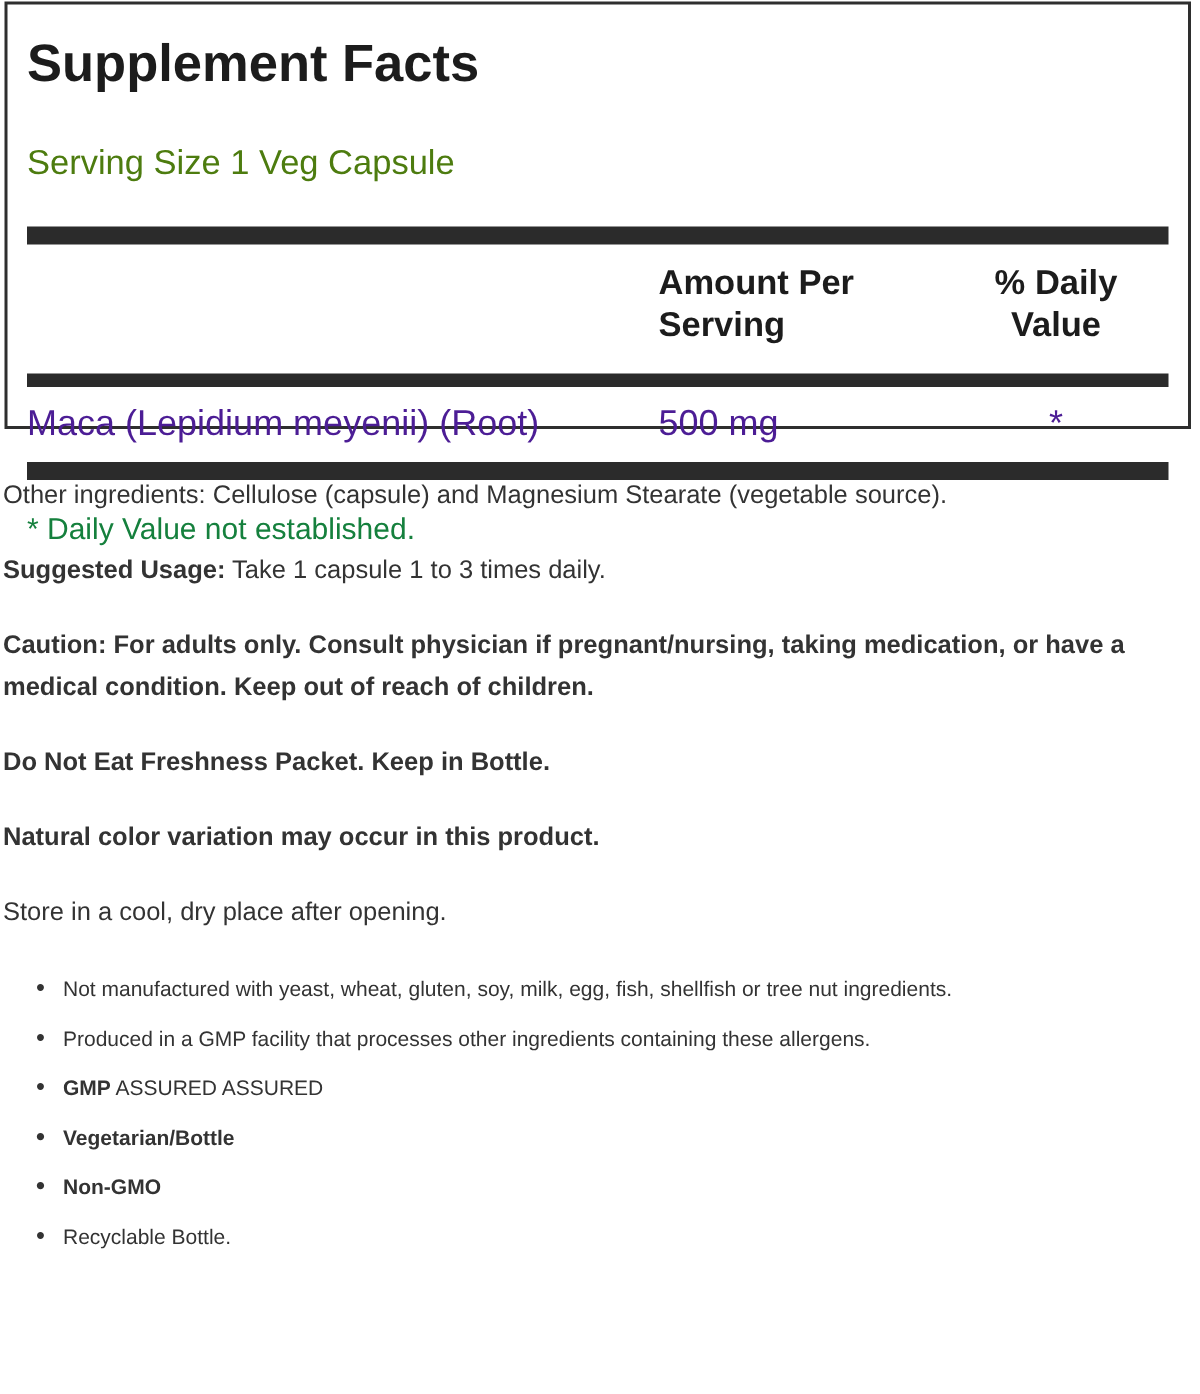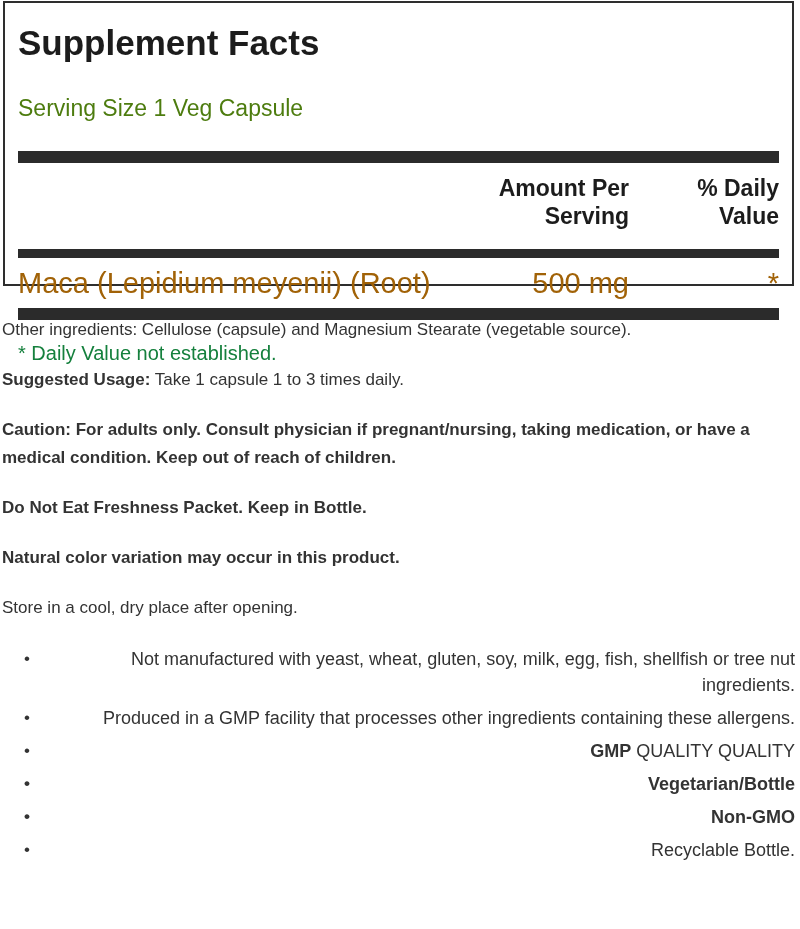--- a/index.html
+++ b/index.html
@@ -42,36 +42,36 @@
   }
   .bar-thick  { height: 12px; margin-top: 31px; }
   .bar-medium { height: 9px;  margin-top: 10px; }
   .bar-bottom { height: 12px; }
 
   .facts-grid {
     display: grid;
     grid-template-columns: 1fr 190px 150px;
     align-items: end;
   }
-  .col-amount { text-align: right; }
-  .col-dv     { text-align: right; }
+  .col-amount { text-align: left; }
+  .col-dv     { text-align: center; }
 
   .facts-header { padding: 11px 0 9px 0; }
   .facts-header .hdr {
     font-size: 23px;
     font-weight: bold;
     line-height: 28px;
     color: #1c1c1c;
   }
 
   .facts-row { padding: 12px 0 12px 0; align-items: center; }
   .facts-row .cell {
-    font-size: 29px;
+    font-size: 24px;
     line-height: 26px;
-    color: #a16207;
+    color: #4c1d95;
   }
 
   .facts-footnote {
     margin-top: 21px;
     font-size: 20px;
     line-height: 24px;
     color: #15803d;
   }
 
   
@@ -88,23 +88,22 @@
   
   ul.features {
     margin: 24px 0 0 0;
     padding: 0 0 0 22px;
     list-style: none;
   }
   ul.features li {
     position: relative;
     margin: 0 0 7px 0;
     padding-left: 18px;
-    font-size: 18px;
+    font-size: 14px;
     line-height: 26px;
-    text-align: right;
   }
   ul.features li::before {
     content: "\2022";
     position: absolute;
     left: 0;
     top: 0;
     font-size: 17px;
     line-height: 26px;
     color: #333333;
   }
@@ -153,18 +152,18 @@
 
   <p class="b">Do Not Eat Freshness Packet. Keep in Bottle.</p>
 
   <p class="b">Natural color variation may occur in this product.</p>
 
   <p>Store in a cool, dry place after opening.</p>
 
   <ul class="features">
     <li><span>Not manufactured with yeast, wheat, gluten, soy, milk, egg, fish, shellfish or tree nut ingredients.</span></li>
     <li><span>Produced in a GMP facility that processes other ingredients containing these allergens.</span></li>
-    <li><span class="b">GMP</span><span> QUALITY QUALITY</span></li>
+    <li><span class="b">GMP</span><span> ASSURED ASSURED</span></li>
     <li class="b"><span>Vegetarian/Bottle</span></li>
     <li class="b"><span>Non-GMO</span></li>
     <li><span>Recyclable Bottle.</span></li>
   </ul>
 </section>
 
 </body></html>

